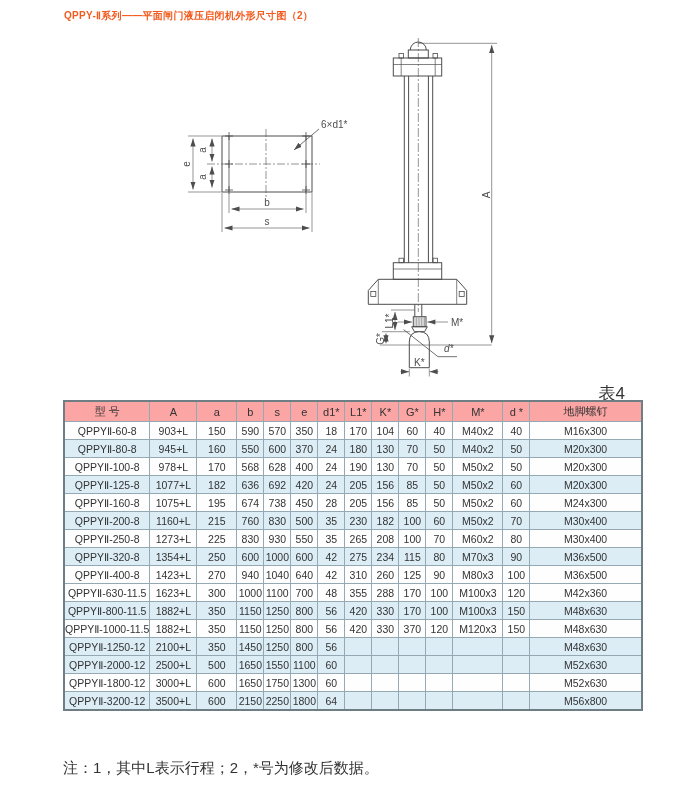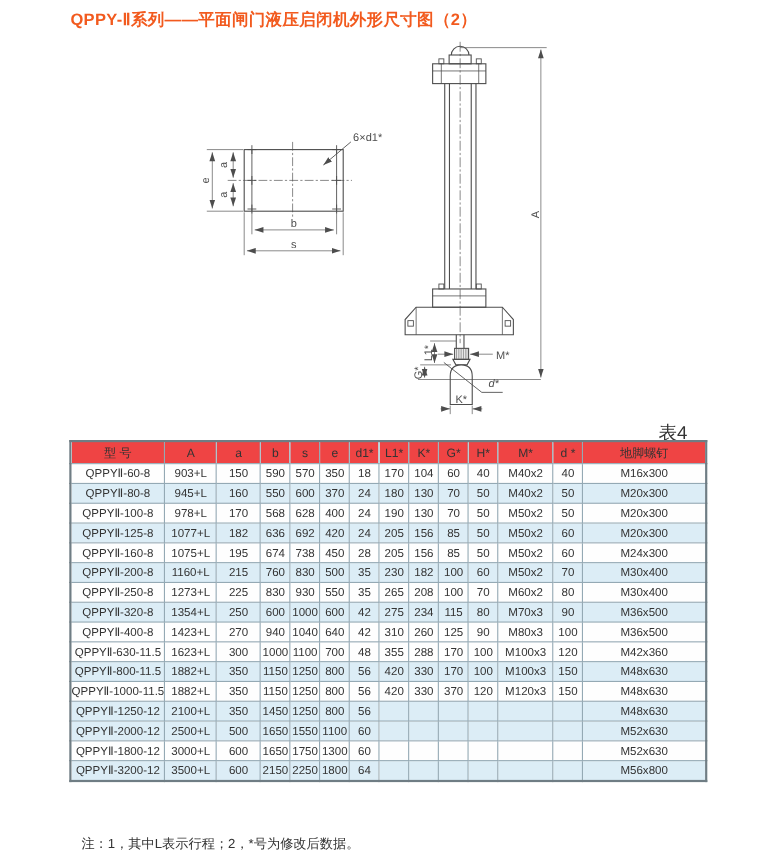--- a/index.html
+++ b/index.html
@@ -2,42 +2,42 @@
 <html><head>
 <meta charset="utf-8">
 <style>
   html,body{margin:0;padding:0;}
   body{
     width:700px;height:789px;background:#ffffff;position:relative;
     font-family:"Liberation Sans",sans-serif;color:#333;overflow:hidden;
   }
   .title{
     position:absolute;left:64px;top:9px;margin:0;
-    font-size:15px;font-weight:bold;color:#f25a1e;letter-spacing:.3px;
+    font-size:10px;font-weight:bold;color:#f25a1e;letter-spacing:.3px;
     white-space:nowrap;
   }
   svg.diagram{position:absolute;left:0;top:0;}
   svg.diagram text{font-family:"Liberation Sans",sans-serif;font-size:10px;fill:#4d4d4d;}
   .caption{
     position:absolute;top:382px;left:520px;width:105px;text-align:right;
     font-size:17px;color:#333;
   }
   table.spec{
     position:absolute;left:63px;top:400px;border-collapse:collapse;table-layout:fixed;
     font-size:10.5px;color:#333;border:2px solid #6f7d84;background:#fff;
   }
   table.spec th,table.spec td{
     border:1px solid #94a9b4;text-align:center;padding:0;
     white-space:nowrap;overflow:hidden;
   }
-  table.spec th{background:#ef4444;font-weight:normal;height:19px;font-size:11px;}
+  table.spec th{background:#fca5a5;font-weight:normal;height:19px;font-size:11px;}
   table.spec td{height:17px;background:#fefefe;}
   table.spec tr.alt td{background:#dcedf6;}
   .note{
-    position:absolute;top:759px;left:74px;font-size:12px;color:#333;white-space:nowrap;
+    position:absolute;top:759px;left:63px;font-size:15px;color:#333;white-space:nowrap;
   }
 </style>
 </head>
 <body>
 
 <h1 class="title">QPPY-Ⅱ系列——平面闸门液压启闭机外形尺寸图（2）</h1>
 
 <svg class="diagram" width="700" height="398" viewBox="0 0 700 398">
   <defs>
     <marker id="ae" markerWidth="9" markerHeight="7" refX="8" refY="3" orient="auto" markerUnits="userSpaceOnUse">

